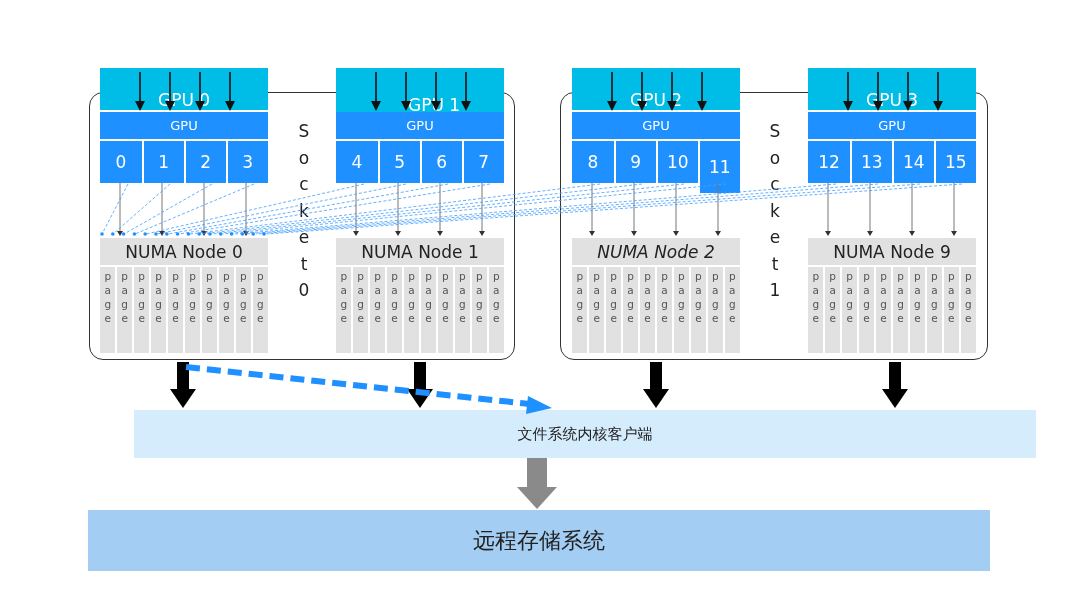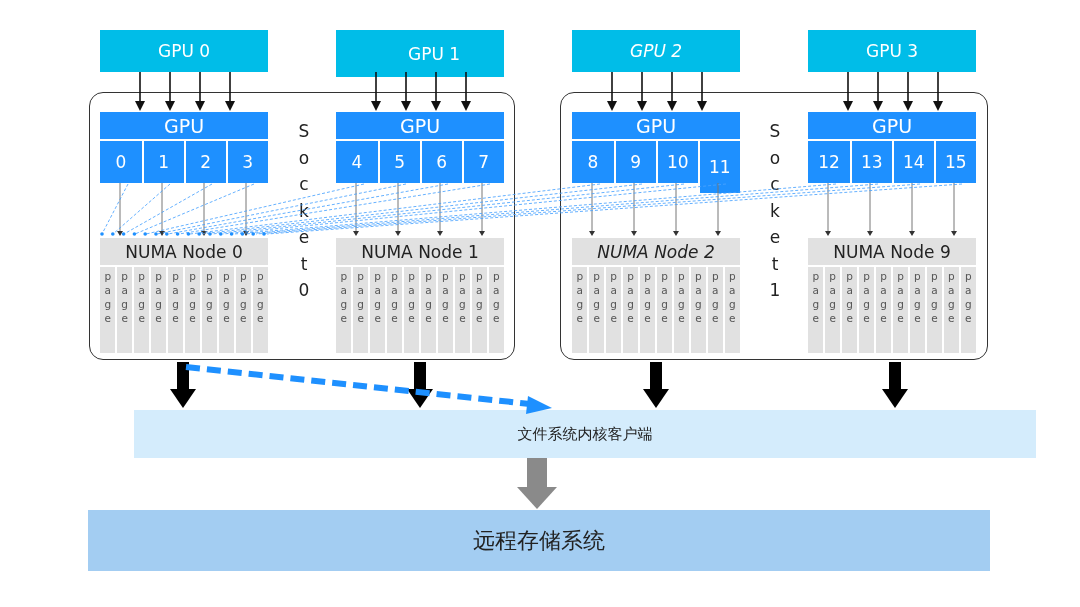--- a/index.html
+++ b/index.html
@@ -1,22 +1,22 @@
 <!DOCTYPE html>
 <html><head>
 <meta charset="utf-8">
 <style>
   html, body { margin: 0; padding: 0; background: #ffffff; }
   body { width: 1080px; height: 607px; position: relative; overflow: hidden;
          font-family: "DejaVu Sans", "Liberation Sans", sans-serif; }
   .abs { position: absolute; box-sizing: border-box; }
   .gpu-top { background: #00bde8; color: #ffffff; font-size: 17px;
-             display: flex; align-items: center; justify-content: center; }
+             display: flex; align-items: flex-end; justify-content: center; margin-top: 38px; }
   .socket { border: 1.5px solid #333; border-radius: 14px; background: transparent; }
-  .gpu-bar { background: #1e90ff; color: #ffffff; font-size: 19px;
+  .gpu-bar { background: #1e90ff; color: #ffffff; font-size: 13px;
              display: flex; align-items: center; justify-content: center; }
   .gpu-cell { background: #1e90ff; color: #ffffff; font-size: 17px;
               display: flex; align-items: center; justify-content: center; }
   .numa-head { background: #e1e1e1; color: #222; font-size: 17px;
                display: flex; align-items: center; justify-content: center; white-space: nowrap; }
   .page-col { background: #e1e1e1; color: #555; font-size: 10.5px;
               display: flex; flex-direction: column; align-items: center;
               justify-content: flex-start; padding-top: 2px; line-height: 14px; }
   .socket-label { color: #222; font-size: 17px; display: flex; flex-direction: column;
                   align-items: center; line-height: 26.5px; }
@@ -31,21 +31,21 @@
 
 <div class="abs socket" style="left:89px;top:92px;width:426px;height:268px;"></div>
 <div class="abs socket" style="left:560px;top:92px;width:428px;height:268px;"></div>
 
 <div class="abs gpu-top" style="left:100px;top:30px;width:168px;height:42px;">
     <span>GPU 0</span>
   </div>
 <div class="abs gpu-top" style="left:336px;top:30px;width:168px;height:47px;padding-left:28px;">
     <span>GPU 1</span>
   </div>
-<div class="abs gpu-top" style="left:572px;top:30px;width:168px;height:42px;font-style:italic;">
+<div class="abs gpu-top" style="left:572px;top:30px;width:168px;height:42px;">
     <span>GPU 2</span>
   </div>
 <div class="abs gpu-top" style="left:808px;top:30px;width:168px;height:42px;">
     <span>GPU 3</span>
   </div>
 
 <div class="abs gpu-bar" style="left:100px;top:112px;width:168px;height:27px;">
     <span>GPU</span>
   </div>
 <div class="abs gpu-bar" style="left:336px;top:112px;width:168px;height:27px;">

